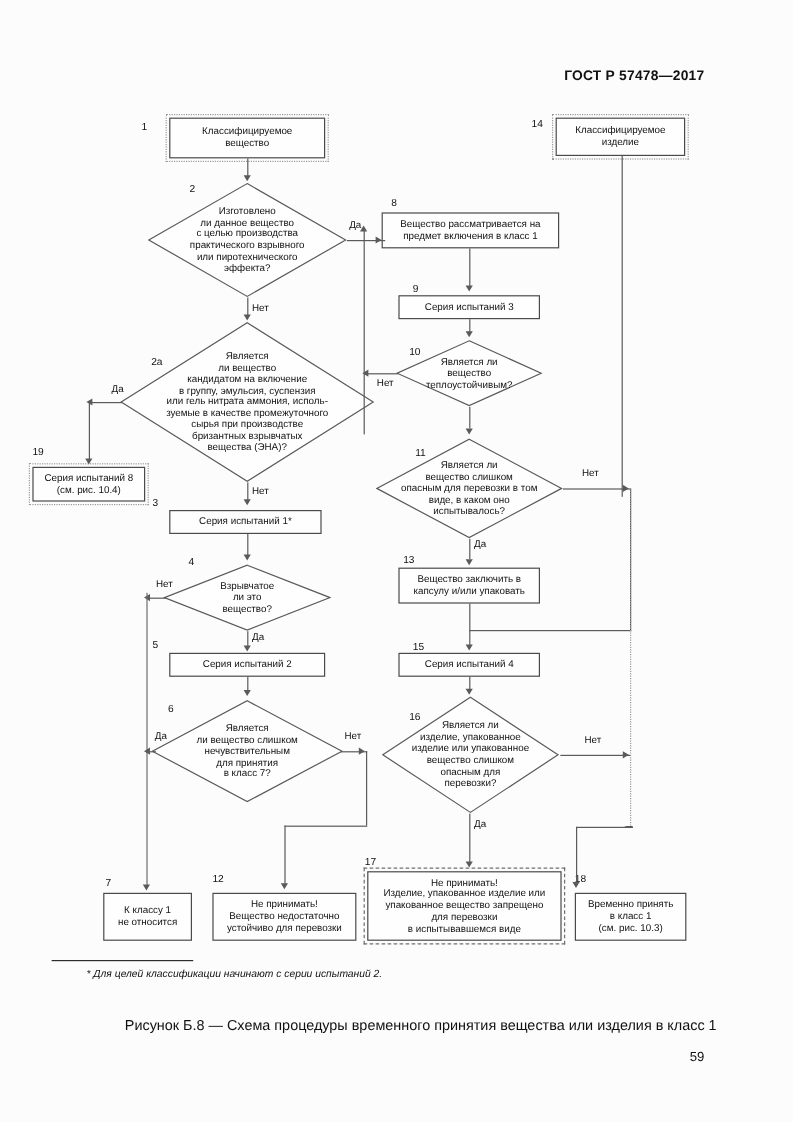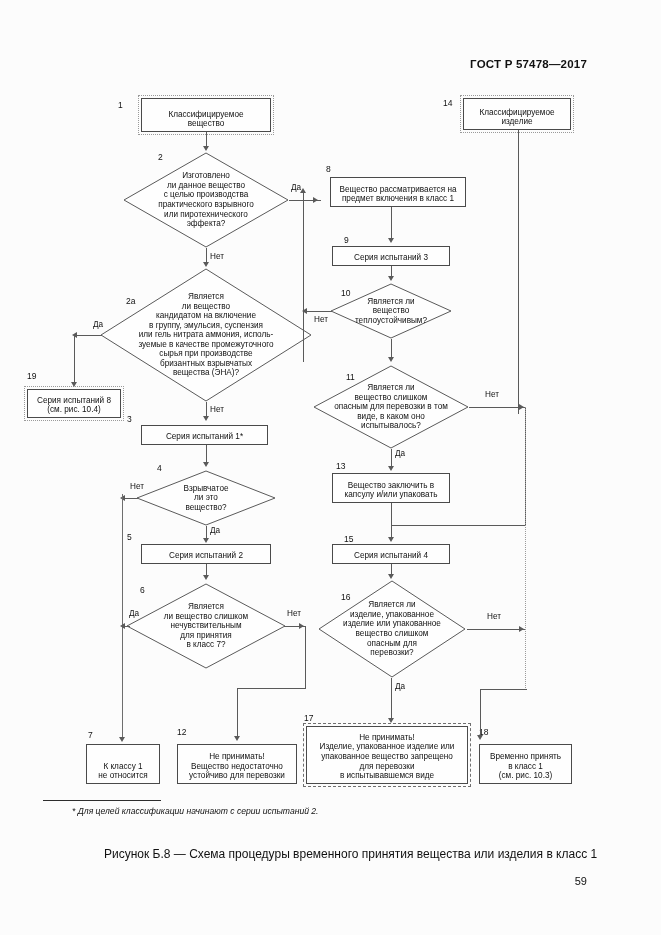--- a/index.html
+++ b/index.html
@@ -20,21 +20,21 @@
   .page-number{
     position:absolute;right:74px;bottom:48px;
     font-size:11px;color:#111;
   }
 
   
   .node{position:absolute;box-sizing:border-box;}
 
   .box{
     border:1px solid #4a4a4a;background:#fefefe;
-    display:flex;align-items:flex-end;justify-content:center;
+    display:flex;align-items:center;justify-content:center;
     text-align:center;line-height:1.18;
     font-size:8.2px;color:#111;padding:2px 3px;
   }
   .box.dbl{
     outline:1px dotted #9a9a9a;outline-offset:2px;
   }
   .box.dashed-out{ outline:1px dashed #6f6f6f; outline-offset:2px; }
 
   
   .diamond{position:absolute;}
@@ -191,21 +191,21 @@
   <div class="num" style="left:177px;top:727px;">12</div>
   <div class="node box" style="left:177px;top:744px;width:120px;height:40px;">
     <span>
       <span>Не принимать!</span><br>
       <span>Вещество недостаточно</span><br>
       <span>устойчиво для перевозки</span>
     </span>
   </div>
 
   <div class="num" style="left:326px;top:164px;">8</div>
-  <div class="node box" style="left:330px;top:177px;width:136px;height:30px;">
+  <div class="node box" style="left:318px;top:177px;width:148px;height:30px;">
     <span><span>Вещество рассматривается на</span><br><span>предмет включения в класс 1</span></span>
   </div>
 
   <div class="num" style="left:344px;top:235px;">9</div>
   <div class="node box" style="left:332px;top:246px;width:118px;height:20px;">
     <span>Серия испытаний 3</span>
   </div>
 
   <div class="num" style="left:341px;top:288px;">10</div>
   <div class="diamond" style="left:330px;top:283px;width:122px;height:56px;">

